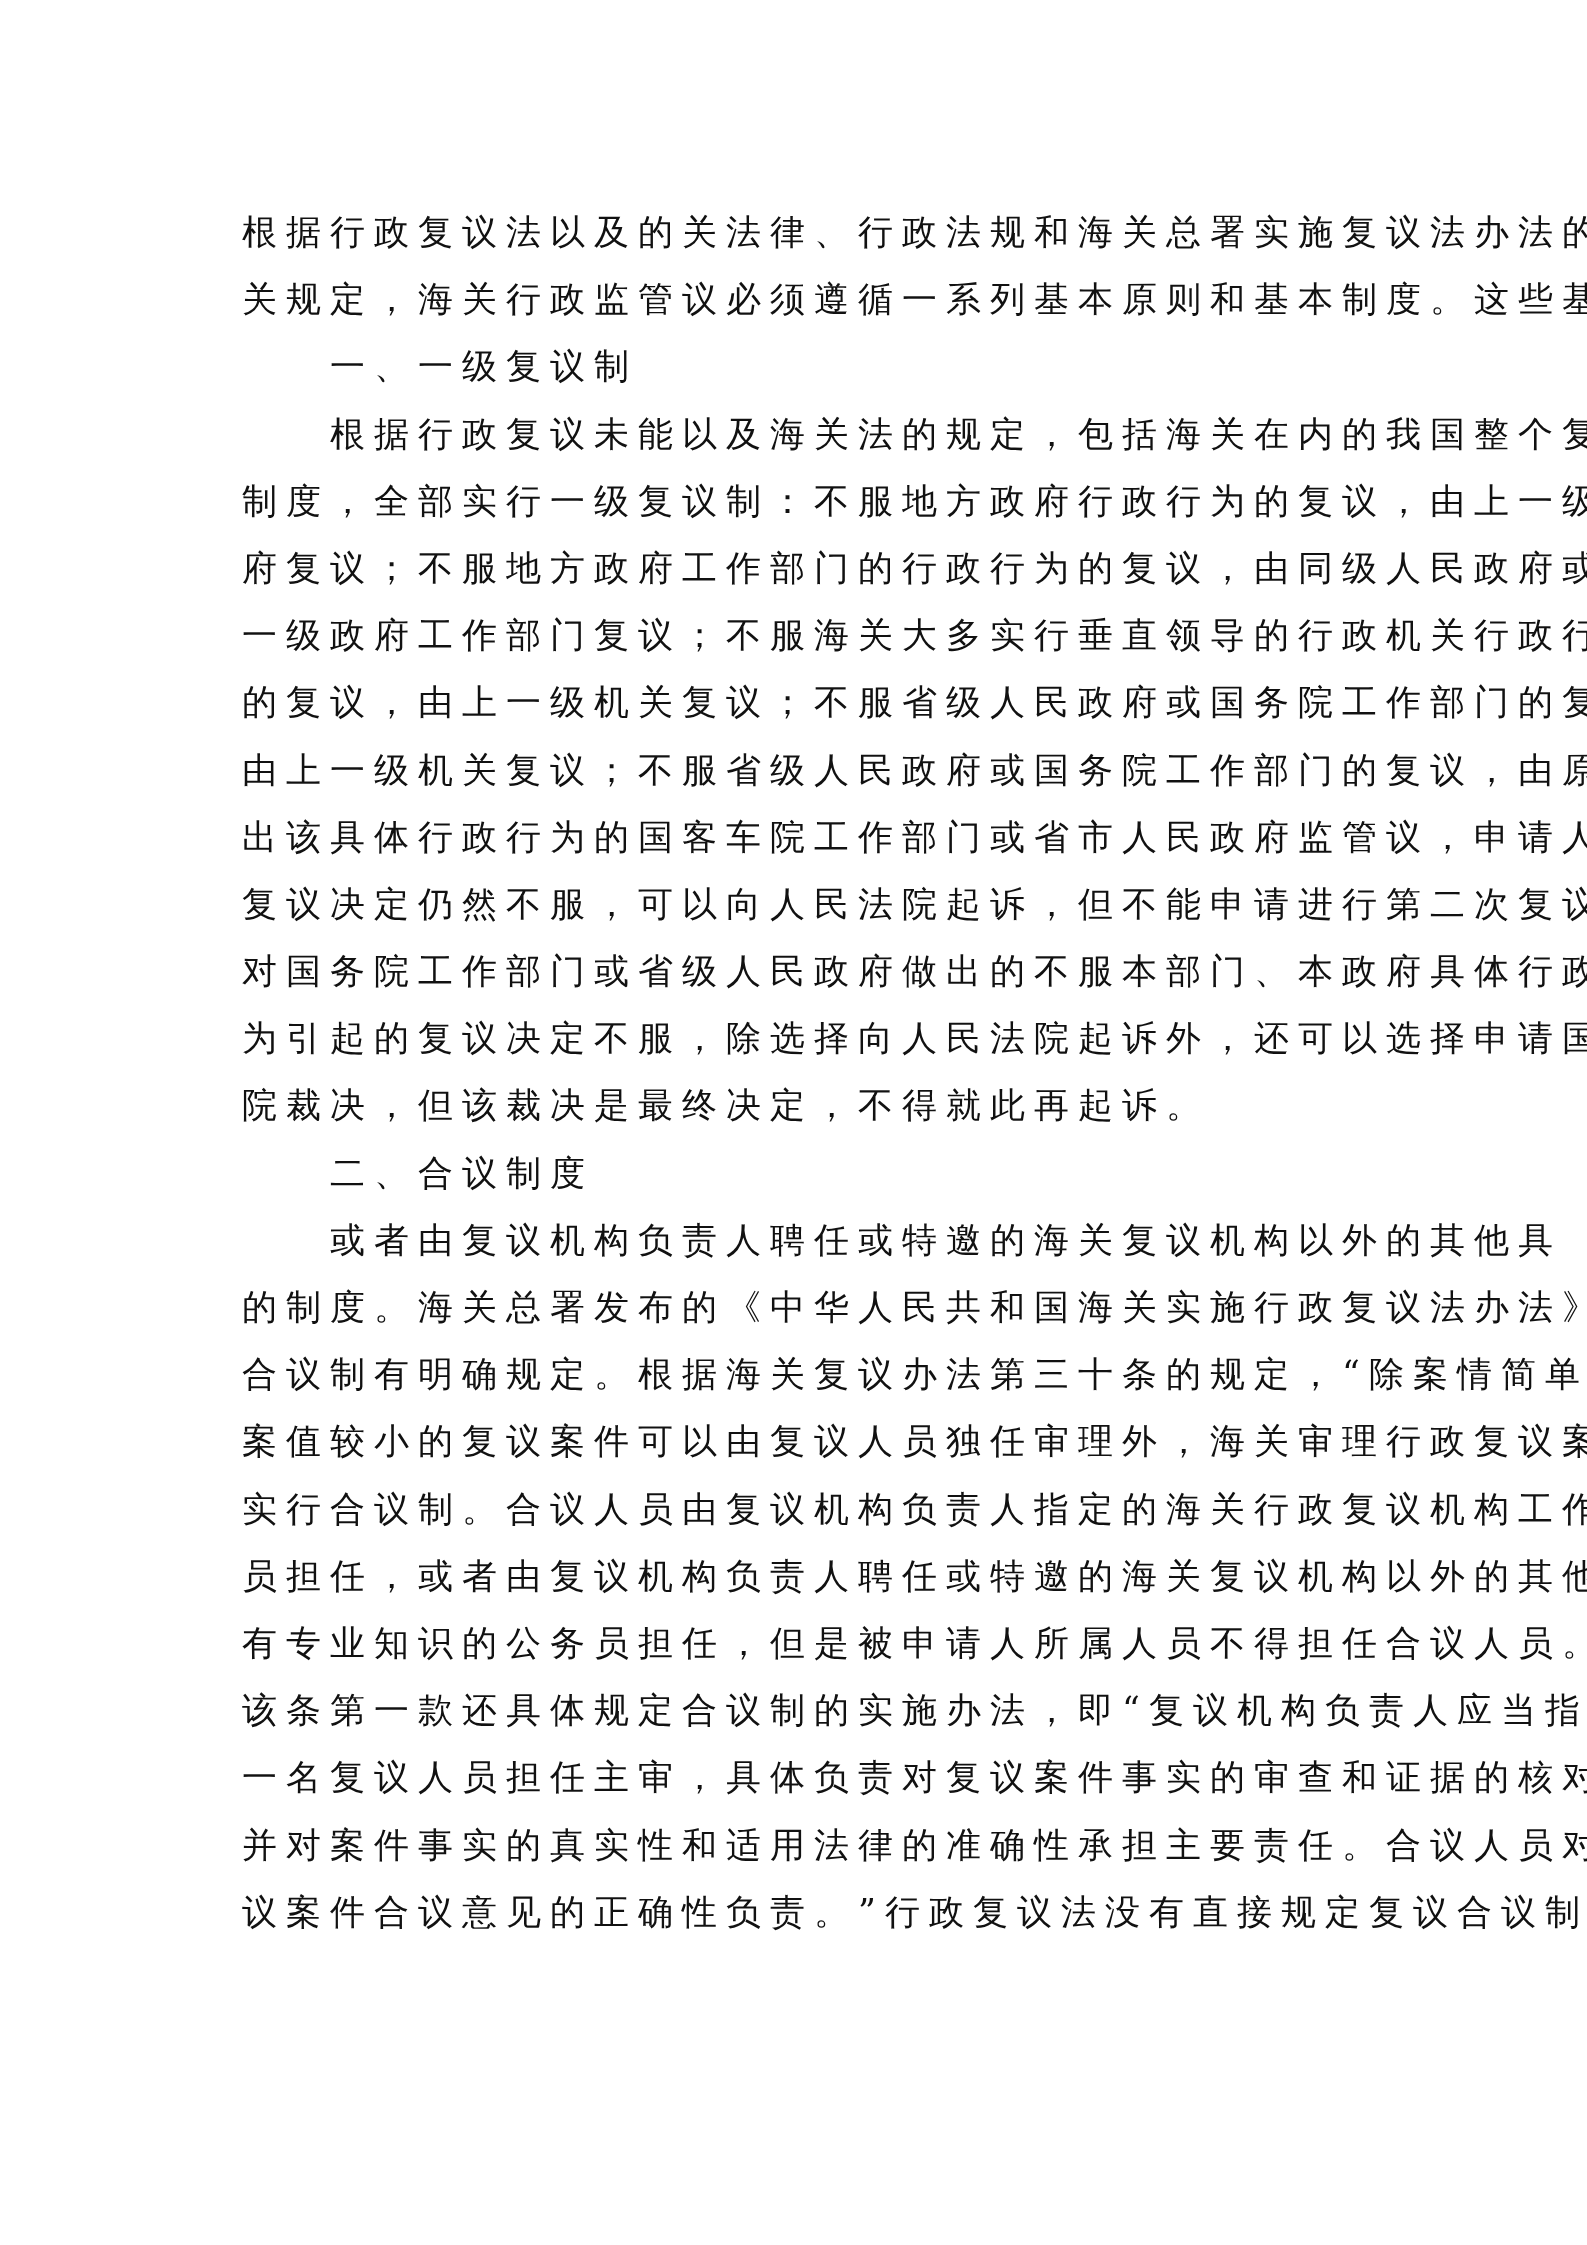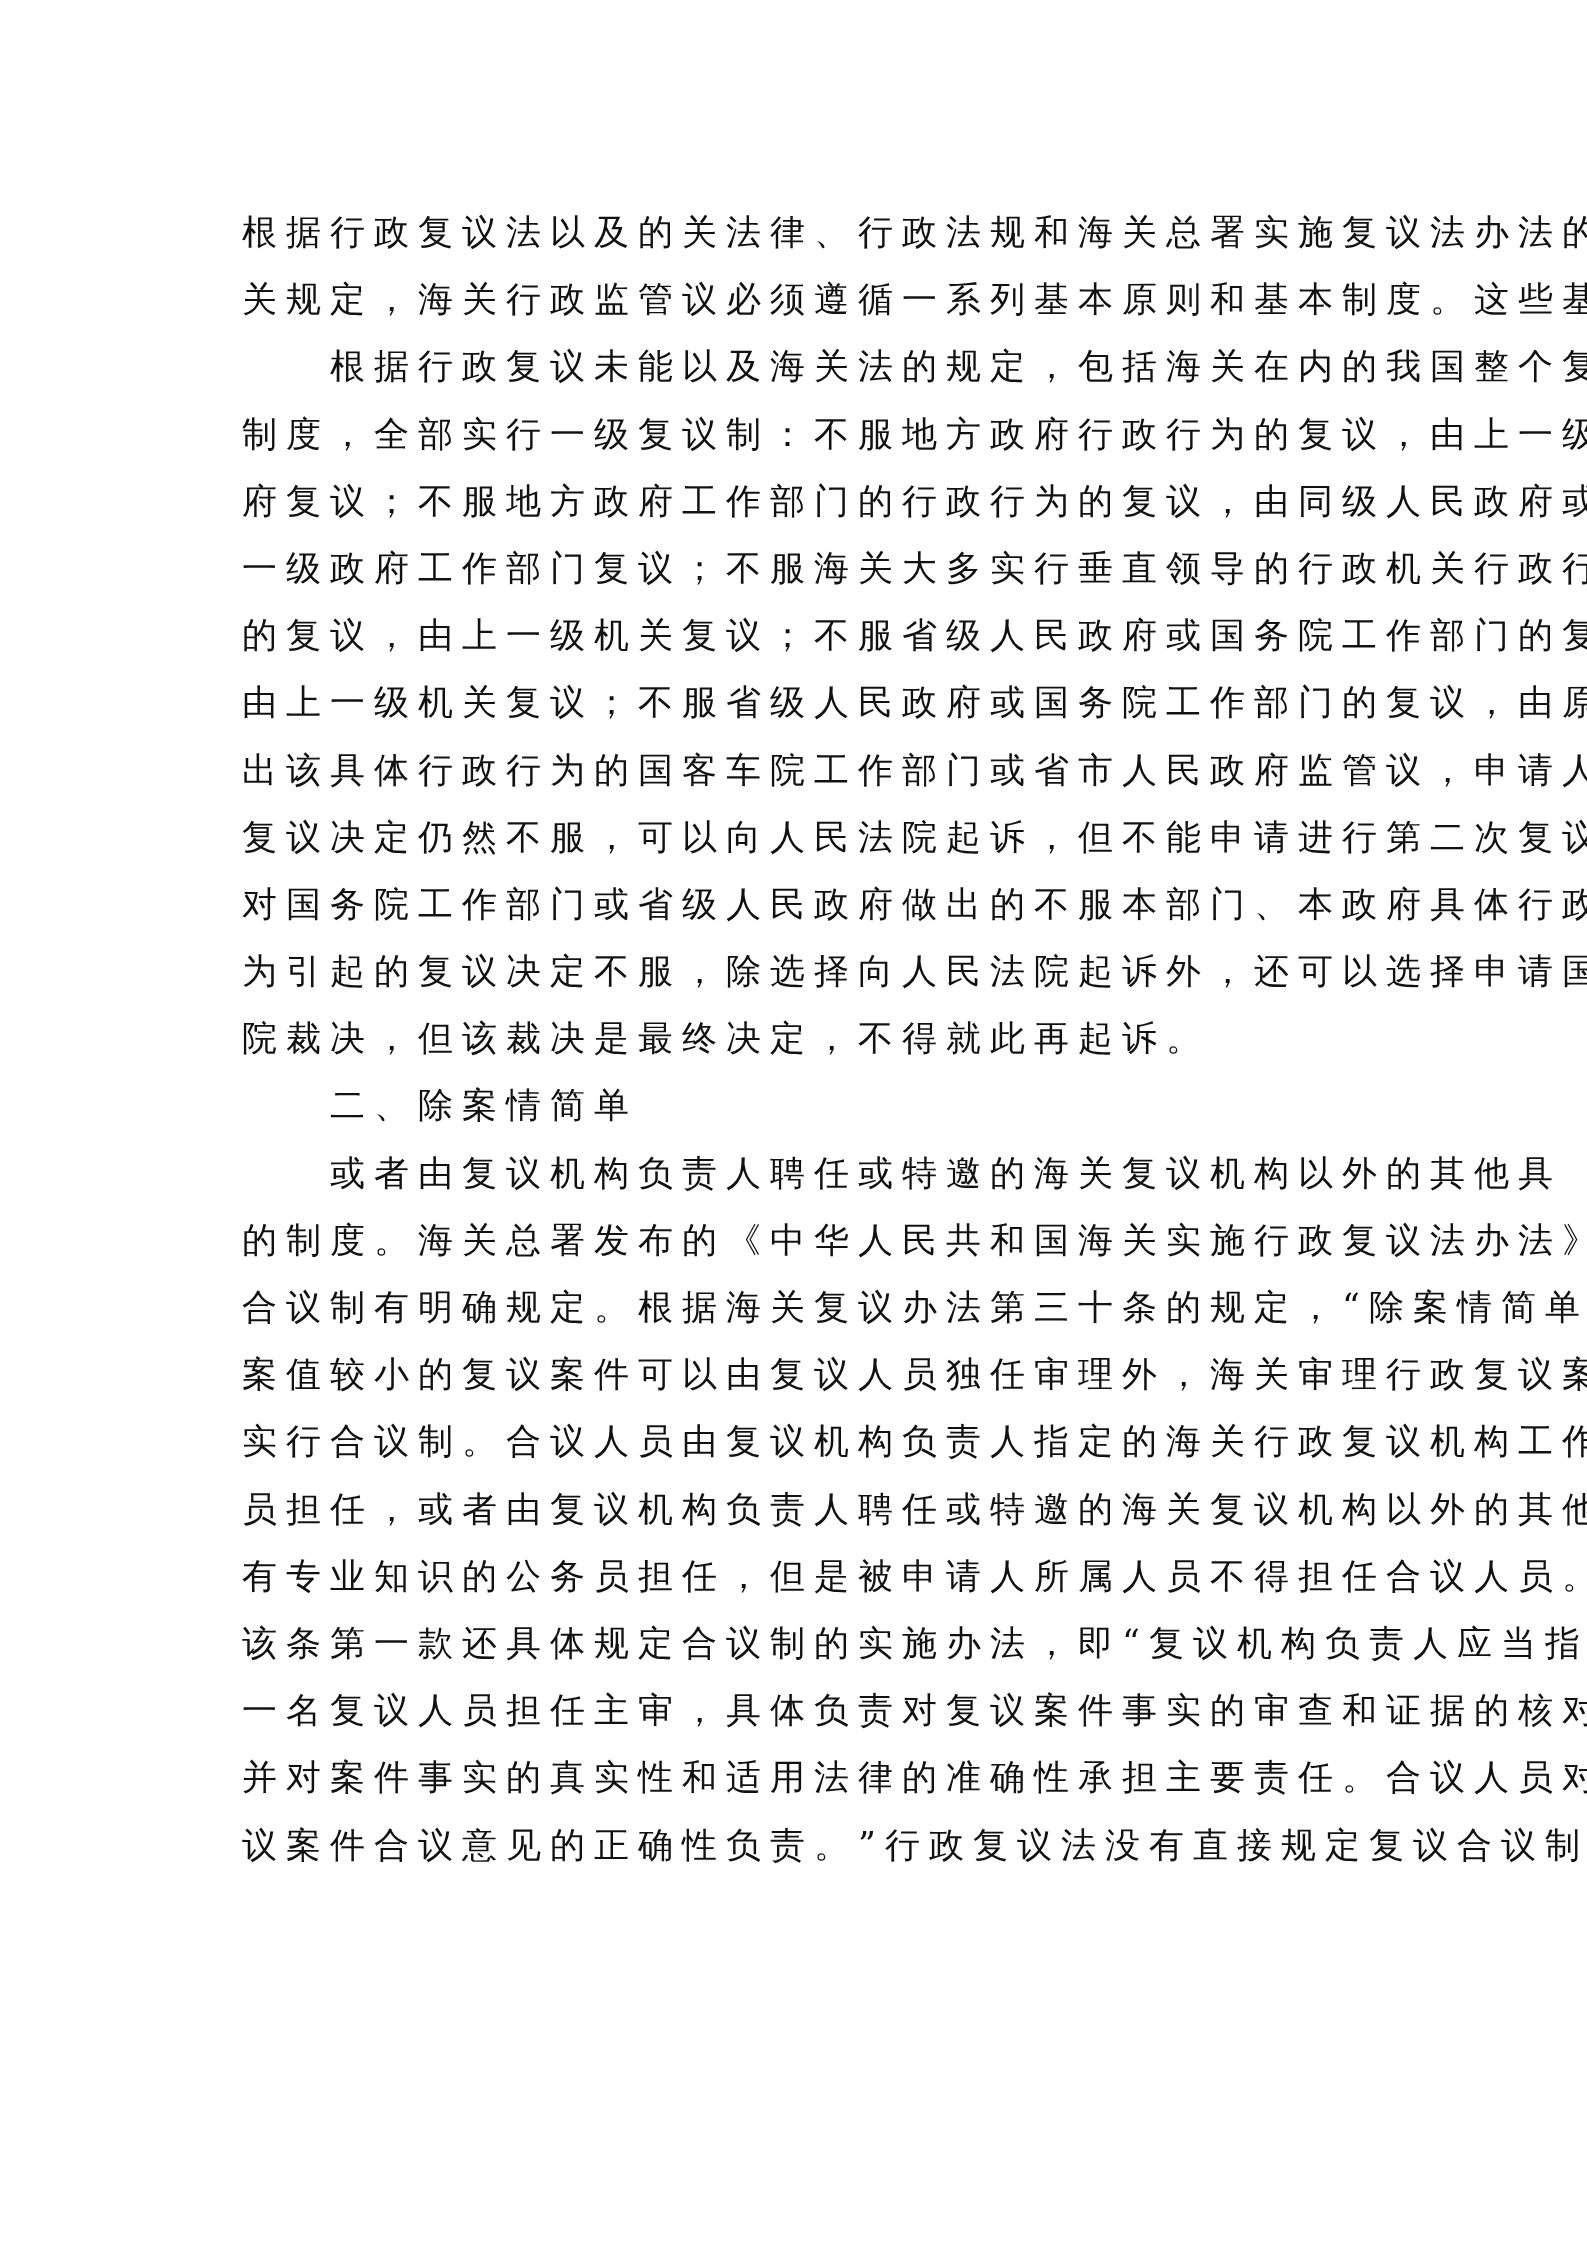--- a/index.html
+++ b/index.html
@@ -41,32 +41,33 @@
       padding-left: 88px;
     }
   </style>
 </head>
 <body>
 
 <div class="page">
   <div class="text-block">
     <span class="line">根据行政复议法以及的关法律、行政法规和海关总署实施复议法办法的有</span>
     <span class="line">关规定，海关行政监管议必须遵循一系列基本原则和基本制度。这些基本</span>
+    <span class="line indent">一、一级复议制</span>
     <span class="line indent">根据行政复议未能以及海关法的规定，包括海关在内的我国整个复议</span>
     <span class="line">制度，全部实行一级复议制：不服地方政府行政行为的复议，由上一级政</span>
     <span class="line">府复议；不服地方政府工作部门的行政行为的复议，由同级人民政府或上</span>
     <span class="line">一级政府工作部门复议；不服海关大多实行垂直领导的行政机关行政行为</span>
     <span class="line">的复议，由上一级机关复议；不服省级人民政府或国务院工作部门的复议，</span>
     <span class="line">由上一级机关复议；不服省级人民政府或国务院工作部门的复议，由原做</span>
     <span class="line">出该具体行政行为的国客车院工作部门或省市人民政府监管议，申请人地</span>
     <span class="line">复议决定仍然不服，可以向人民法院起诉，但不能申请进行第二次复议。</span>
     <span class="line">对国务院工作部门或省级人民政府做出的不服本部门、本政府具体行政行</span>
     <span class="line">为引起的复议决定不服，除选择向人民法院起诉外，还可以选择申请国务</span>
     <span class="line">院裁决，但该裁决是最终决定，不得就此再起诉。</span>
-    <span class="line indent">二、除案情简单</span>
+    <span class="line indent">二、合议制度</span>
     <span class="line indent">或者由复议机构负责人聘任或特邀的海关复议机构以外的其他具</span>
     <span class="line">的制度。海关总署发布的《中华人民共和国海关实施行政复议法办法》对</span>
     <span class="line">合议制有明确规定。根据海关复议办法第三十条的规定，“除案情简单、</span>
     <span class="line">案值较小的复议案件可以由复议人员独任审理外，海关审理行政复议案件</span>
     <span class="line">实行合议制。合议人员由复议机构负责人指定的海关行政复议机构工作人</span>
     <span class="line">员担任，或者由复议机构负责人聘任或特邀的海关复议机构以外的其他具</span>
     <span class="line">有专业知识的公务员担任，但是被申请人所属人员不得担任合议人员。”</span>
     <span class="line">该条第一款还具体规定合议制的实施办法，即“复议机构负责人应当指定</span>
     <span class="line">一名复议人员担任主审，具体负责对复议案件事实的审查和证据的核对，</span>
     <span class="line">并对案件事实的真实性和适用法律的准确性承担主要责任。合议人员对复</span>

